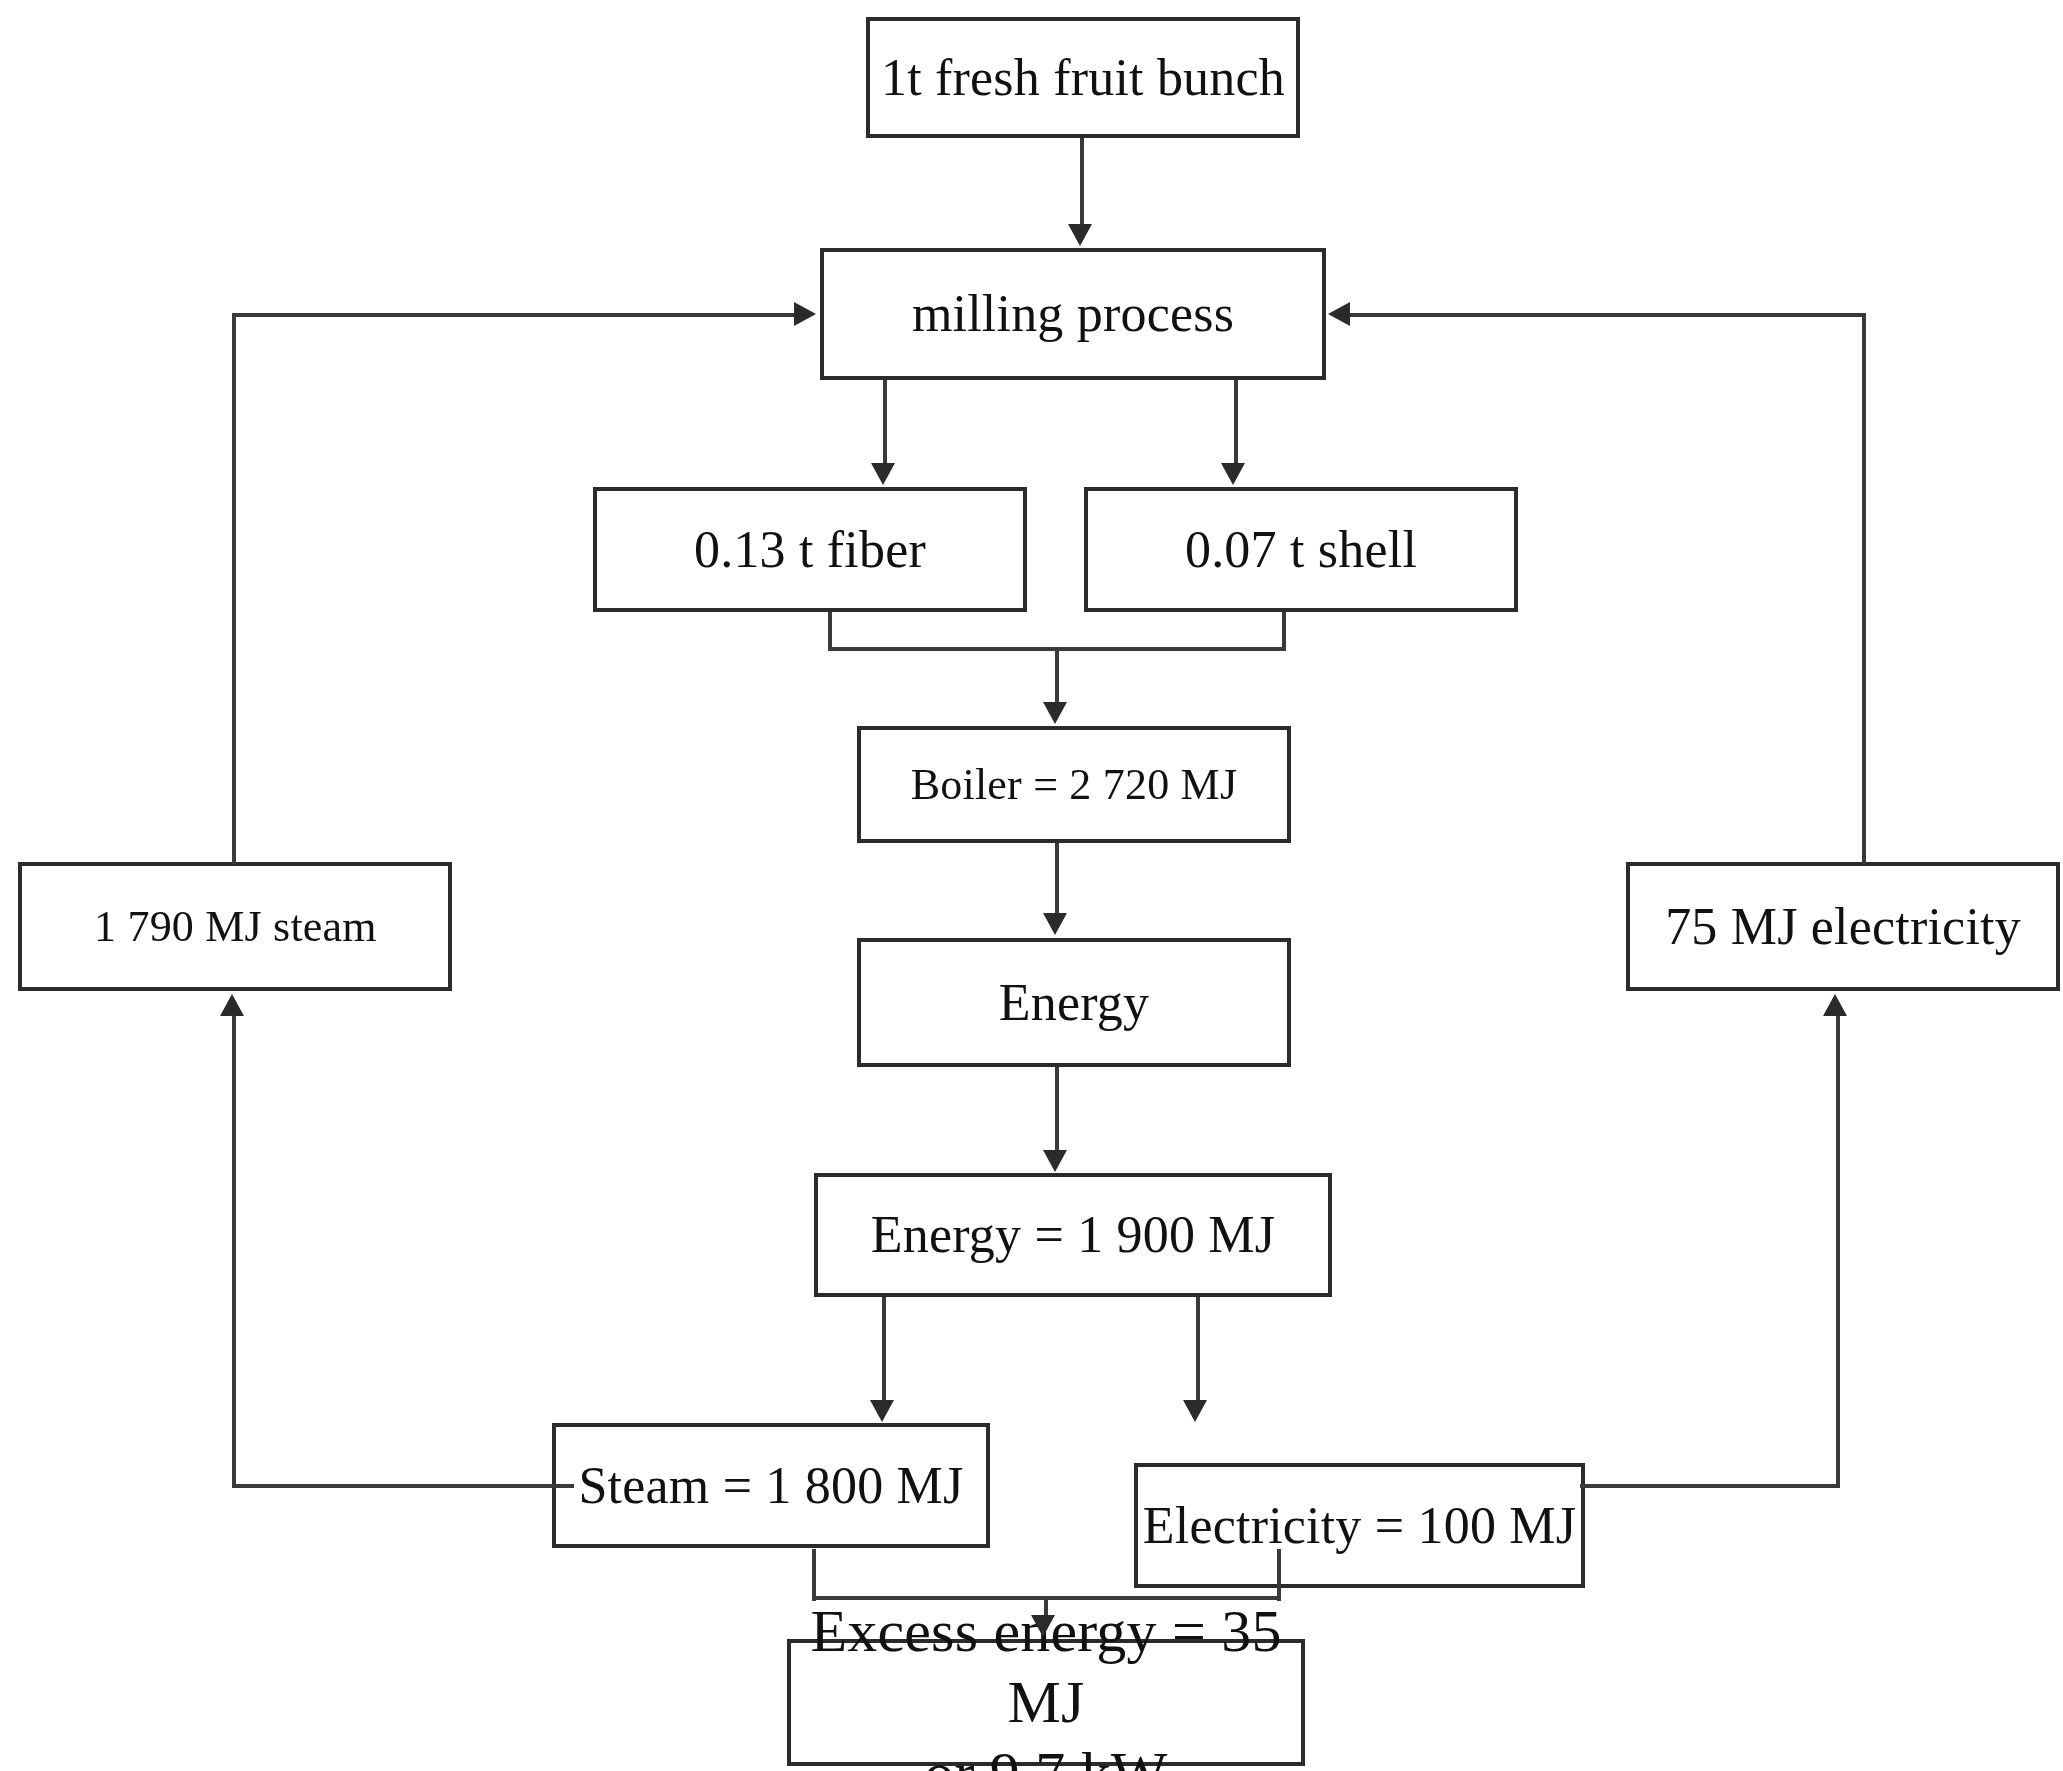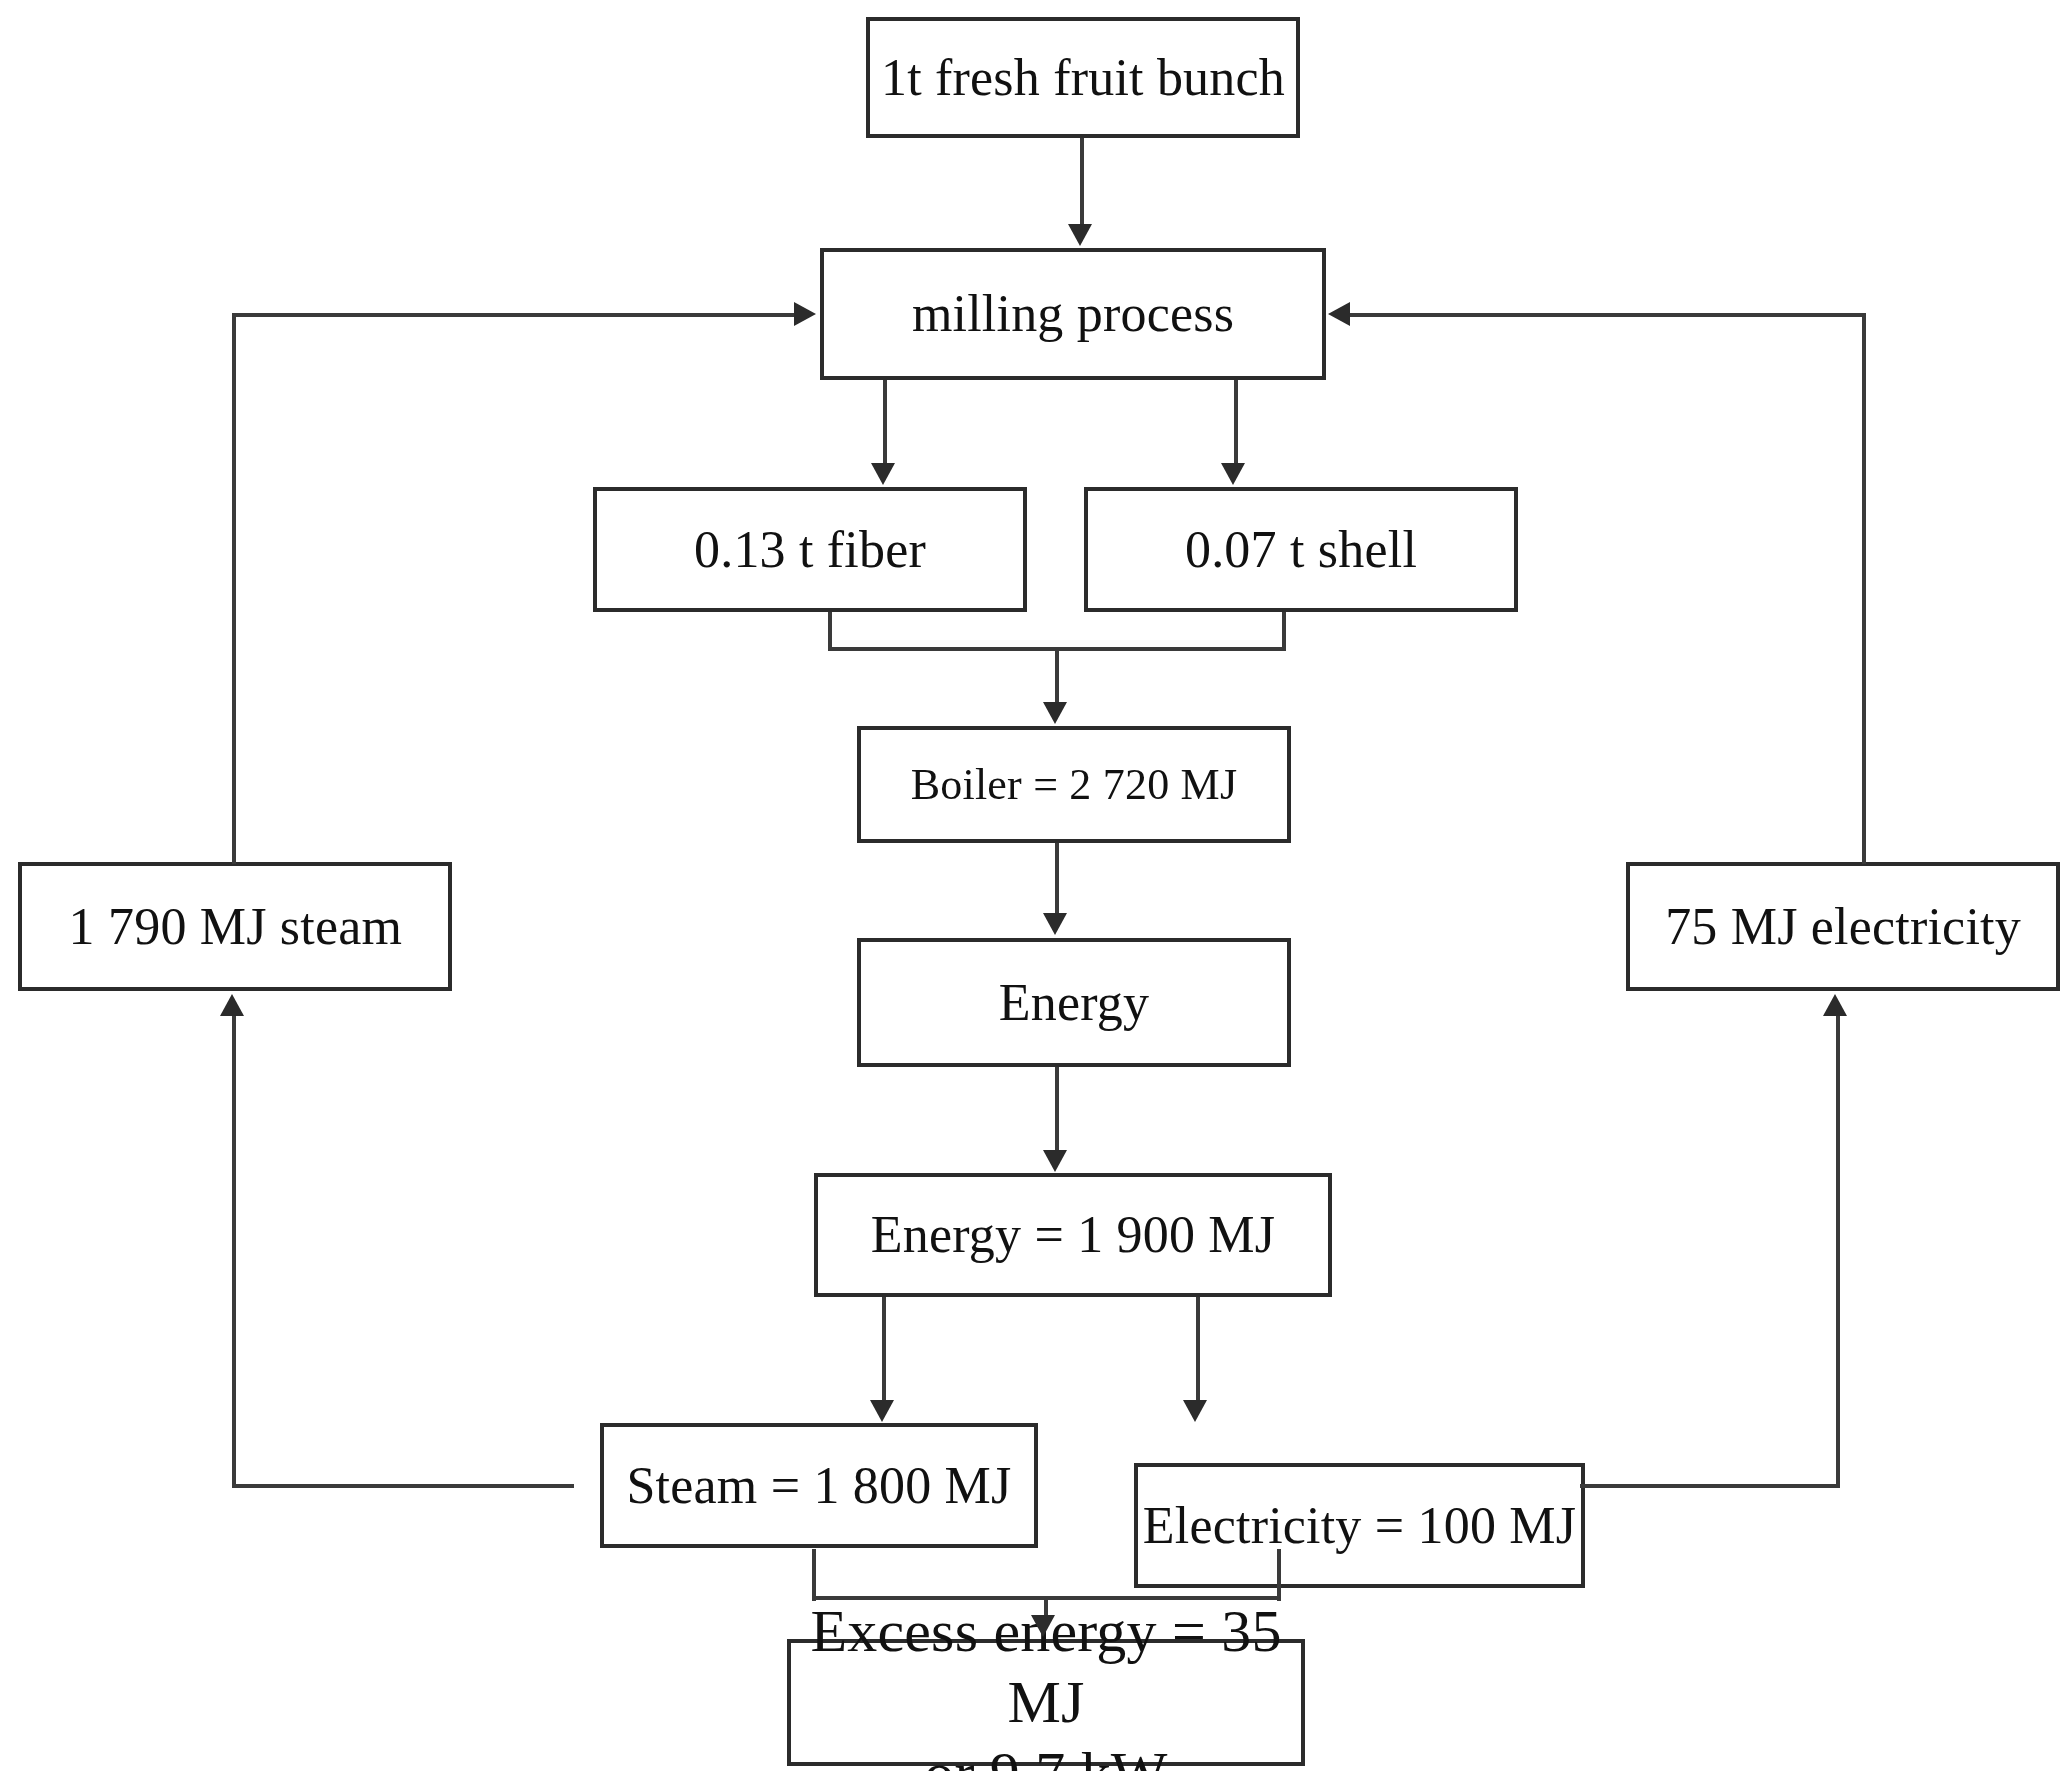--- a/index.html
+++ b/index.html
@@ -85,37 +85,37 @@
   </div>
 
   <div class="node" style="left:1084px; top:487px; width:434px; height:125px; font-size:52px;">
     <span class="node-label">0.07 t shell</span>
   </div>
 
   <div class="node" style="left:857px; top:726px; width:434px; height:117px; font-size:44px;">
     <span class="node-label">Boiler =  2 720 MJ</span>
   </div>
 
-  <div class="node" style="left:18.4px; top:862px; width:434px; height:129px; font-size:52px;">
+  <div class="node" style="left:18.4px; top:862px; width:434px; height:129px; font-size:44px;">
     <span class="node-label">1 790 MJ steam</span>
   </div>
 
   <div class="node" style="left:1626px; top:862px; width:434px; height:129px; font-size:52px;">
     <span class="node-label">75 MJ electricity</span>
   </div>
 
   <div class="node" style="left:857px; top:938px; width:434px; height:129px; font-size:52px;">
     <span class="node-label">Energy</span>
   </div>
 
   <div class="node" style="left:814px; top:1173px; width:518px; height:124px; font-size:52px;">
     <span class="node-label">Energy =  1 900 MJ</span>
   </div>
 
-  <div class="node" style="left:600px; top:1423px; width:438px; height:125px; font-size:52px;">
+  <div class="node" style="left:552px; top:1423px; width:438px; height:125px; font-size:52px;">
     <span class="node-label">Steam =  1 800 MJ</span>
   </div>
 
   <div class="node" style="left:1134px; top:1423px; width:451px; height:125px; font-size:52px;margin-top:40px;">
     <span class="node-label">Electricity = 100 MJ</span>
   </div>
 
   <div class="node" style="left:787px; top:1639px; width:518px; height:127px; font-size:60px;">
     <span class="node-label">Excess energy = 35 MJ
 or 9.7 kW</span>

